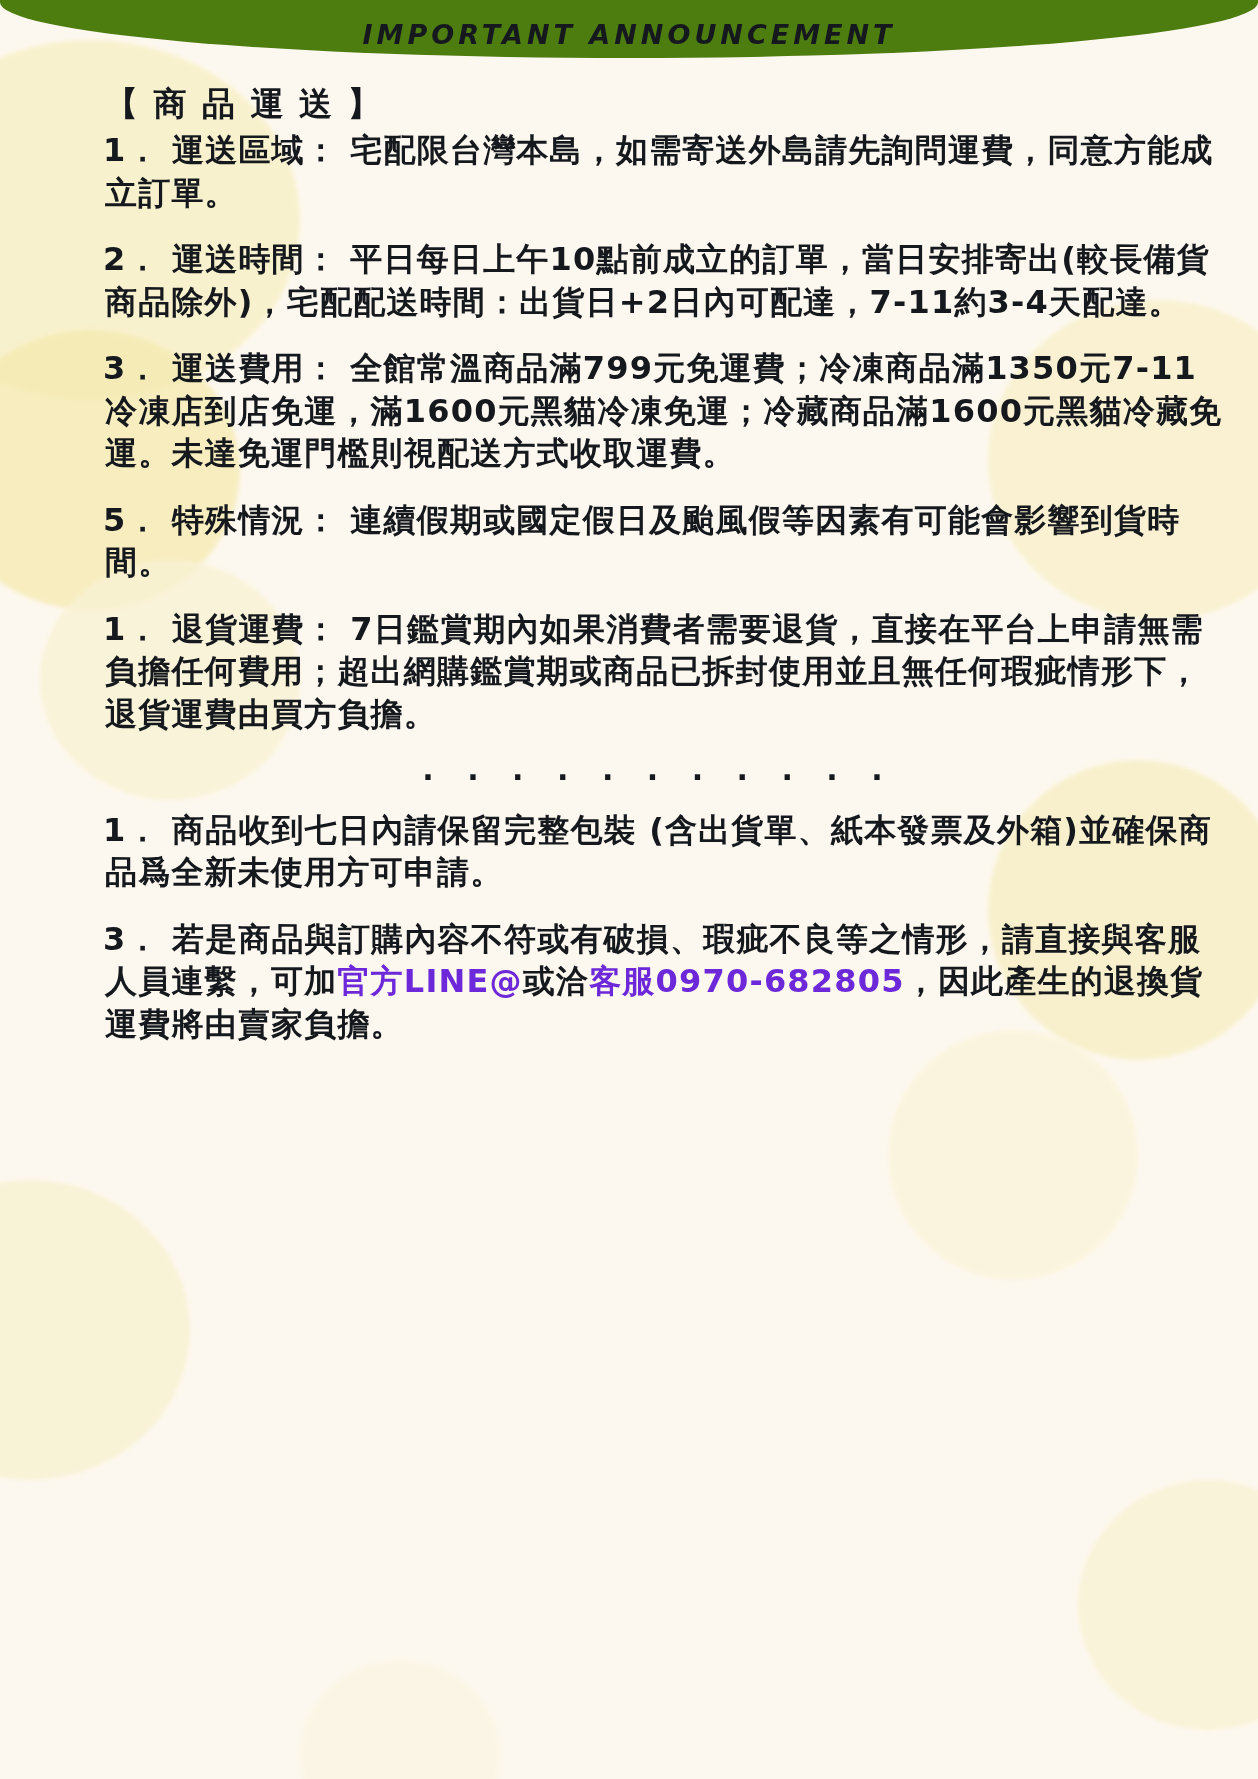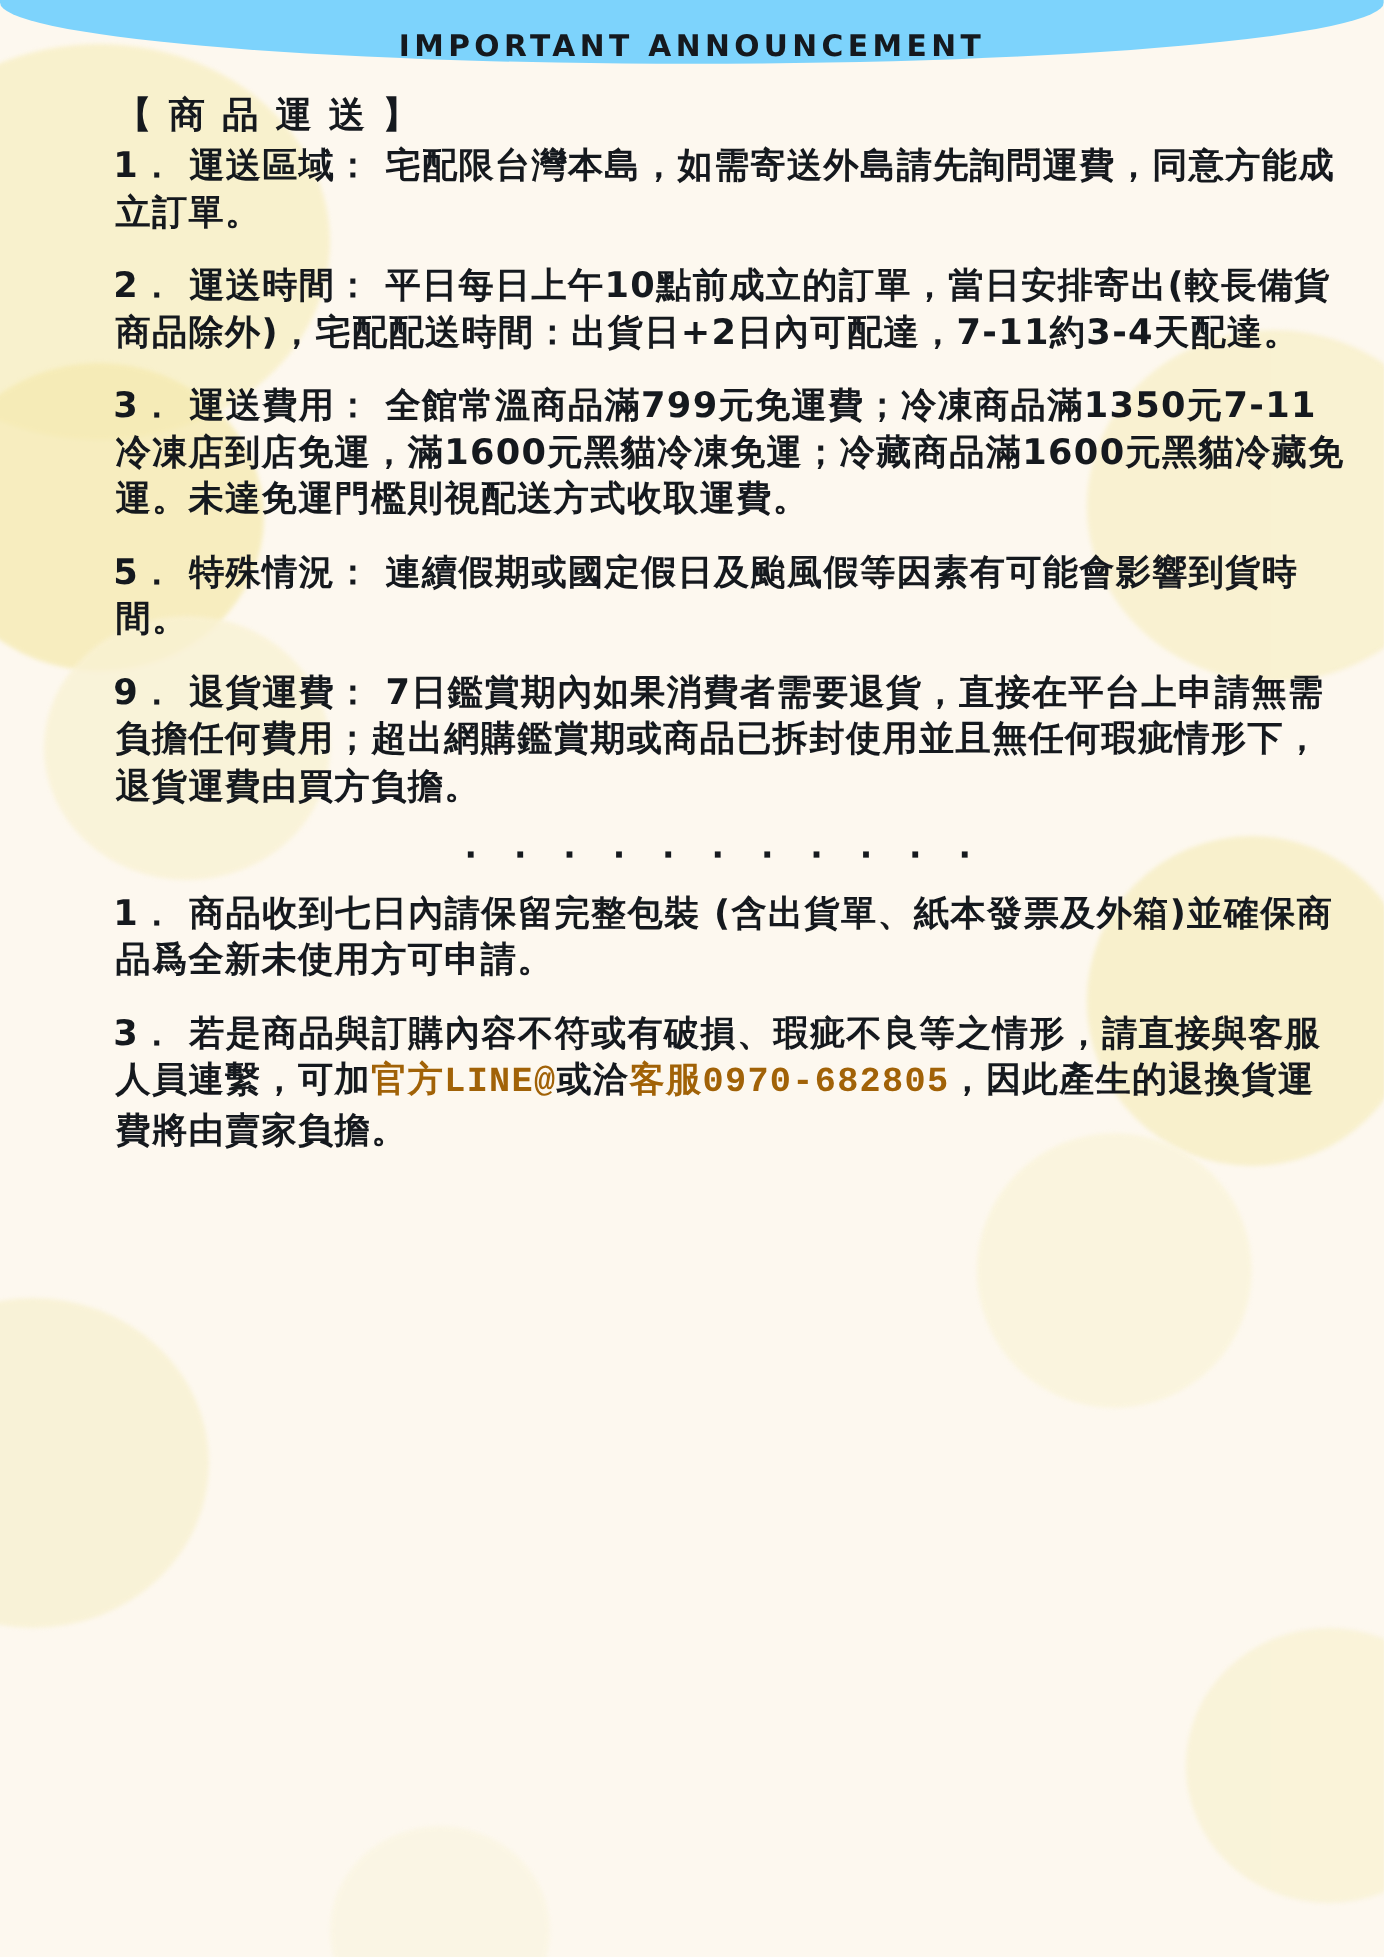--- a/index.html
+++ b/index.html
@@ -35,25 +35,26 @@
   .blob-f { width: 250px; height: 250px; right: 120px; top: 1030px;background: #faf4da; opacity: .8; }
   .blob-g { width: 320px; height: 300px; left: -130px; top: 1180px;background: #f7f0cd; opacity: .7; }
   .blob-h { width: 260px; height: 250px; right: -80px; top: 1480px;background: #f8f1d0; opacity: .7; }
   .blob-i { width: 200px; height: 190px; left: 300px;  top: 1660px;background: #faf5e0; opacity: .7; }
 
   
   .header {
     position: relative;
     z-index: 2;
     height: 58px;
-    background: #7dd3fc;
+    background: #4d7c0f;
     border-radius: 0 0 52% 52% / 0 0 100% 100%;
     display: flex;
-    align-items: flex-end;
+    align-items: center;
     justify-content: center;
+    font-style: italic;
   }
   .header-title {
     margin-top: 10px;
     font-size: 27px;
     font-weight: 700;
     letter-spacing: 4px;
     color: #15191e;
     font-family: "DejaVu Sans", "Liberation Sans", sans-serif;
   }
 
@@ -85,21 +86,21 @@
   .dots {
     text-align: center;
     letter-spacing: 12px;
     font-size: 30px;
     font-weight: 700;
     color: #15191e;
     margin: 10px 0 14px 0;
     padding-right: 12px;
   }
 
-  .accent { color: #a16207; font-family: Liberation Mono, monospace; }
+  .accent { color: #6d28d9; }
 
   .block { margin-bottom: 2px; }
 </style>
 </head>
 <body>
 
 <div class="bg-layer">
   <div class="blob blob-a"></div>
   <div class="blob blob-b"></div>
   <div class="blob blob-c"></div>
@@ -116,21 +117,21 @@
 </div>
 
 <div class="content">
 
   <div class="block">
     <div class="section-title">【 商 品 運 送 】</div>
     <p class="item">1． 運送區域： 宅配限台灣本島，如需寄送外島請先詢問運費，同意方能成立訂單。</p>
     <p class="item">2． 運送時間： 平日每日上午10點前成立的訂單，當日安排寄出(較長備貨商品除外)，宅配配送時間：出貨日+2日內可配達，7-11約3-4天配達。</p>
     <p class="item">3． 運送費用： 全館常溫商品滿799元免運費；冷凍商品滿1350元7-11冷凍店到店免運，滿1600元黑貓冷凍免運；冷藏商品滿1600元黑貓冷藏免運。未達免運門檻則視配送方式收取運費。</p>
     <p class="item">5． 特殊情況： 連續假期或國定假日及颱風假等因素有可能會影響到貨時間。</p>
-    <p class="item">9． 退貨運費： 7日鑑賞期內如果消費者需要退貨，直接在平台上申請無需負擔任何費用；超出網購鑑賞期或商品已拆封使用並且無任何瑕疵情形下，退貨運費由買方負擔。</p>
+    <p class="item">1． 退貨運費： 7日鑑賞期內如果消費者需要退貨，直接在平台上申請無需負擔任何費用；超出網購鑑賞期或商品已拆封使用並且無任何瑕疵情形下，退貨運費由買方負擔。</p>
   </div>
 
   <div class="dots">‧ ‧ ‧ ‧ ‧ ‧ ‧ ‧ ‧ ‧ ‧</div>
 
   <div class="block">
     <p class="item">1． 商品收到七日內請保留完整包裝 (含出貨單、紙本發票及外箱)並確保商品爲全新未使用方可申請。</p>
     <p class="item"><span>3． 若是商品與訂購內容不符或有破損、瑕疵不良等之情形，請直接與客服人員連繫，可加</span><span class="accent">官方LINE@</span><span>或洽</span><span class="accent">客服</span><span class="accent">0970-682805</span><span>，因此產生的退換貨運費將由賣家負擔。</span></p>
   </div>
 
 </div>

